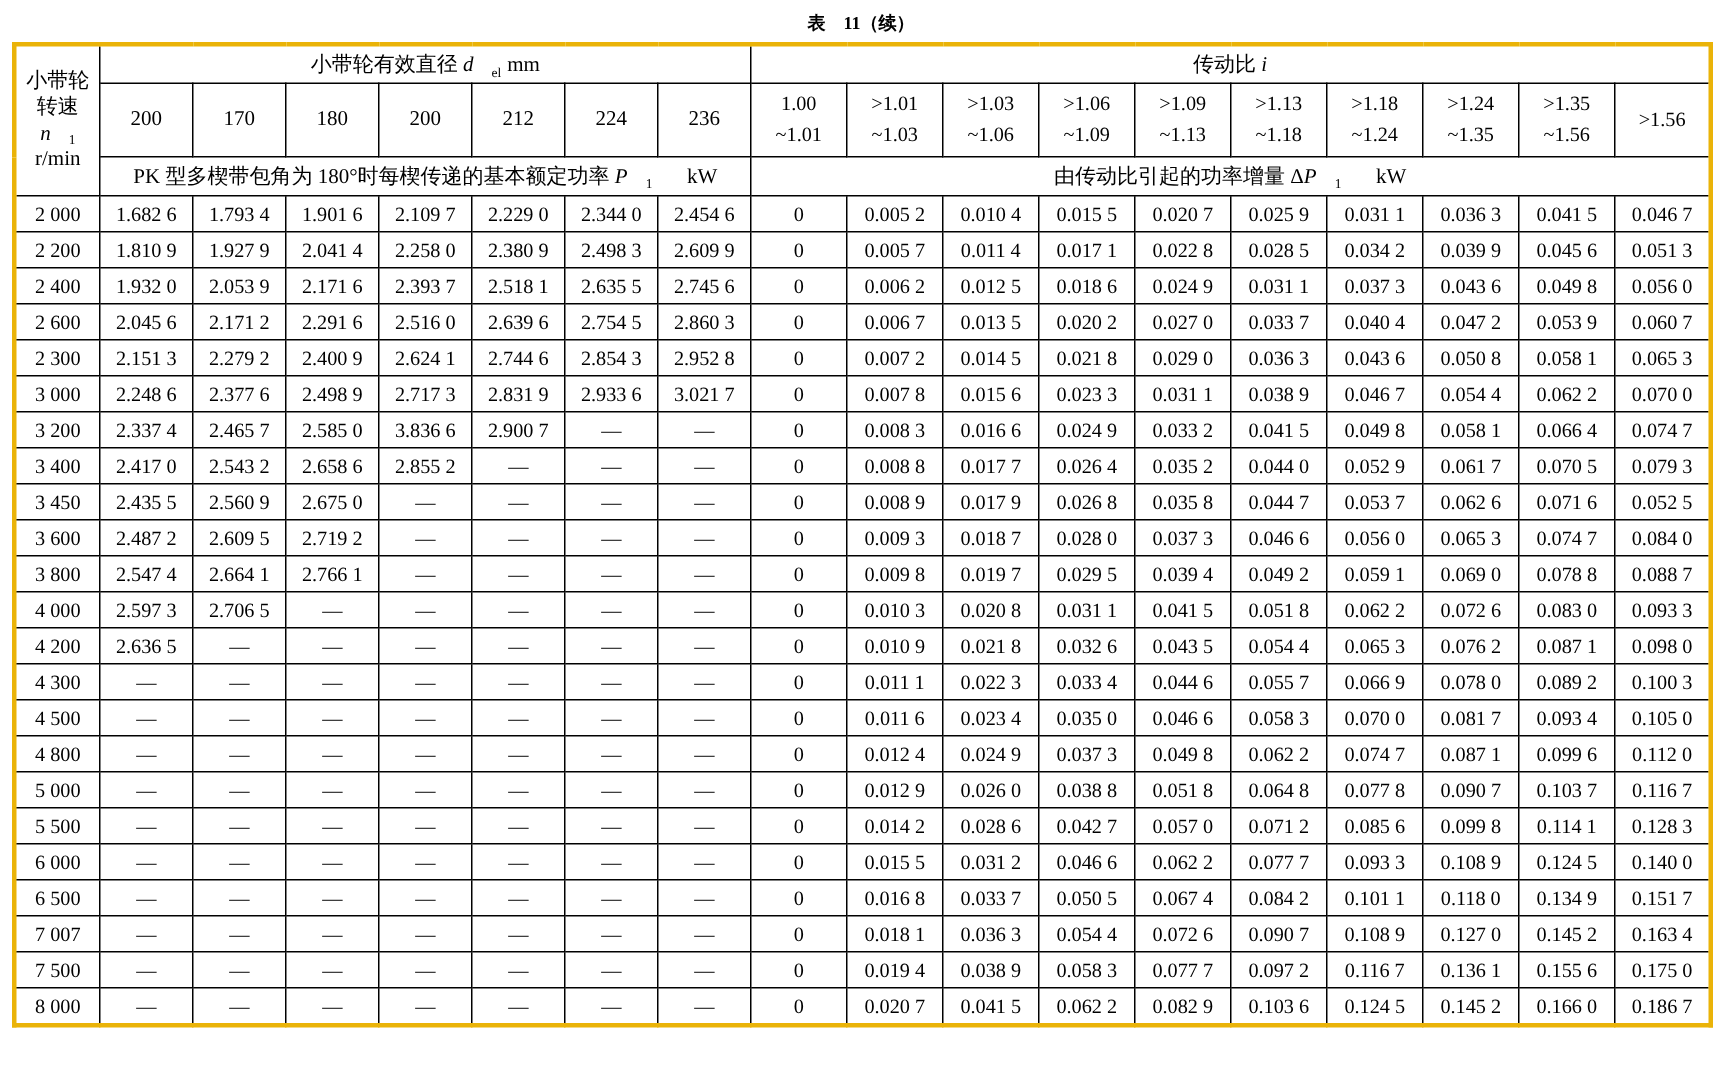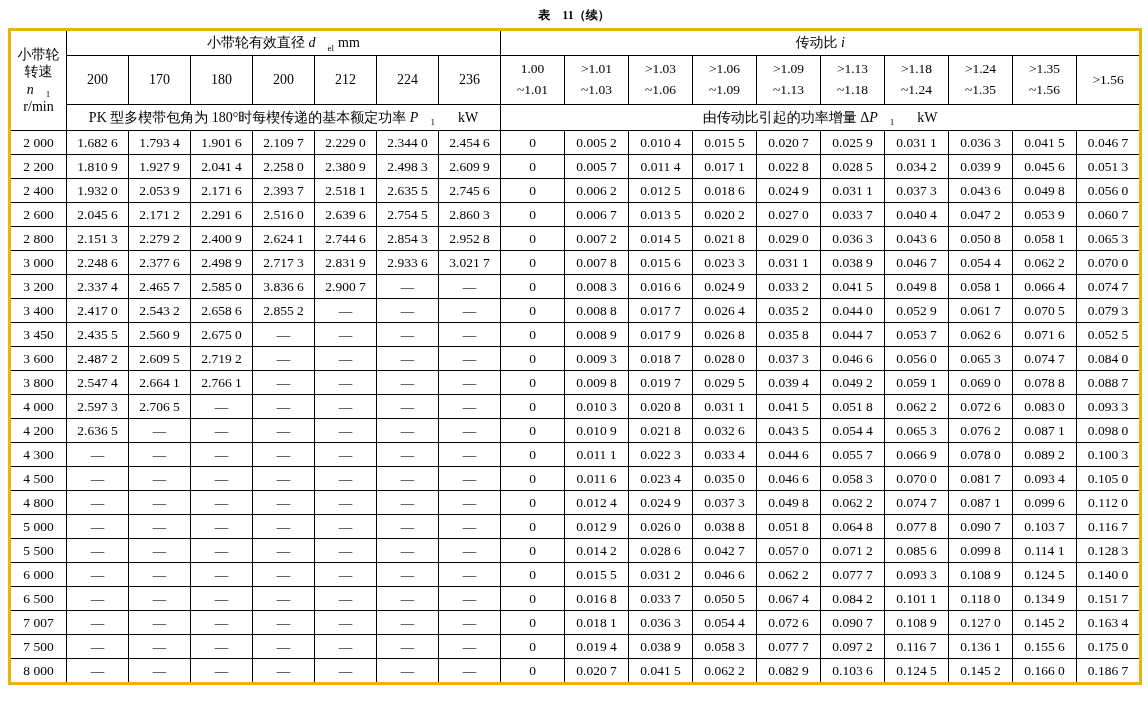--- a/index.html
+++ b/index.html
@@ -224,21 +224,21 @@
         <td>0.013 5</td>
         <td>0.020 2</td>
         <td>0.027 0</td>
         <td>0.033 7</td>
         <td>0.040 4</td>
         <td>0.047 2</td>
         <td>0.053 9</td>
         <td>0.060 7</td>
       </tr>
       <tr>
-        <td class="speed-cell">2 800</td>
+        <td class="speed-cell">2 300</td>
         <td>2.151 3</td>
         <td>2.279 2</td>
         <td>2.400 9</td>
         <td>2.624 1</td>
         <td>2.744 6</td>
         <td>2.854 3</td>
         <td>2.952 8</td>
         <td>0</td>
         <td>0.007 2</td>
         <td>0.014 5</td>

